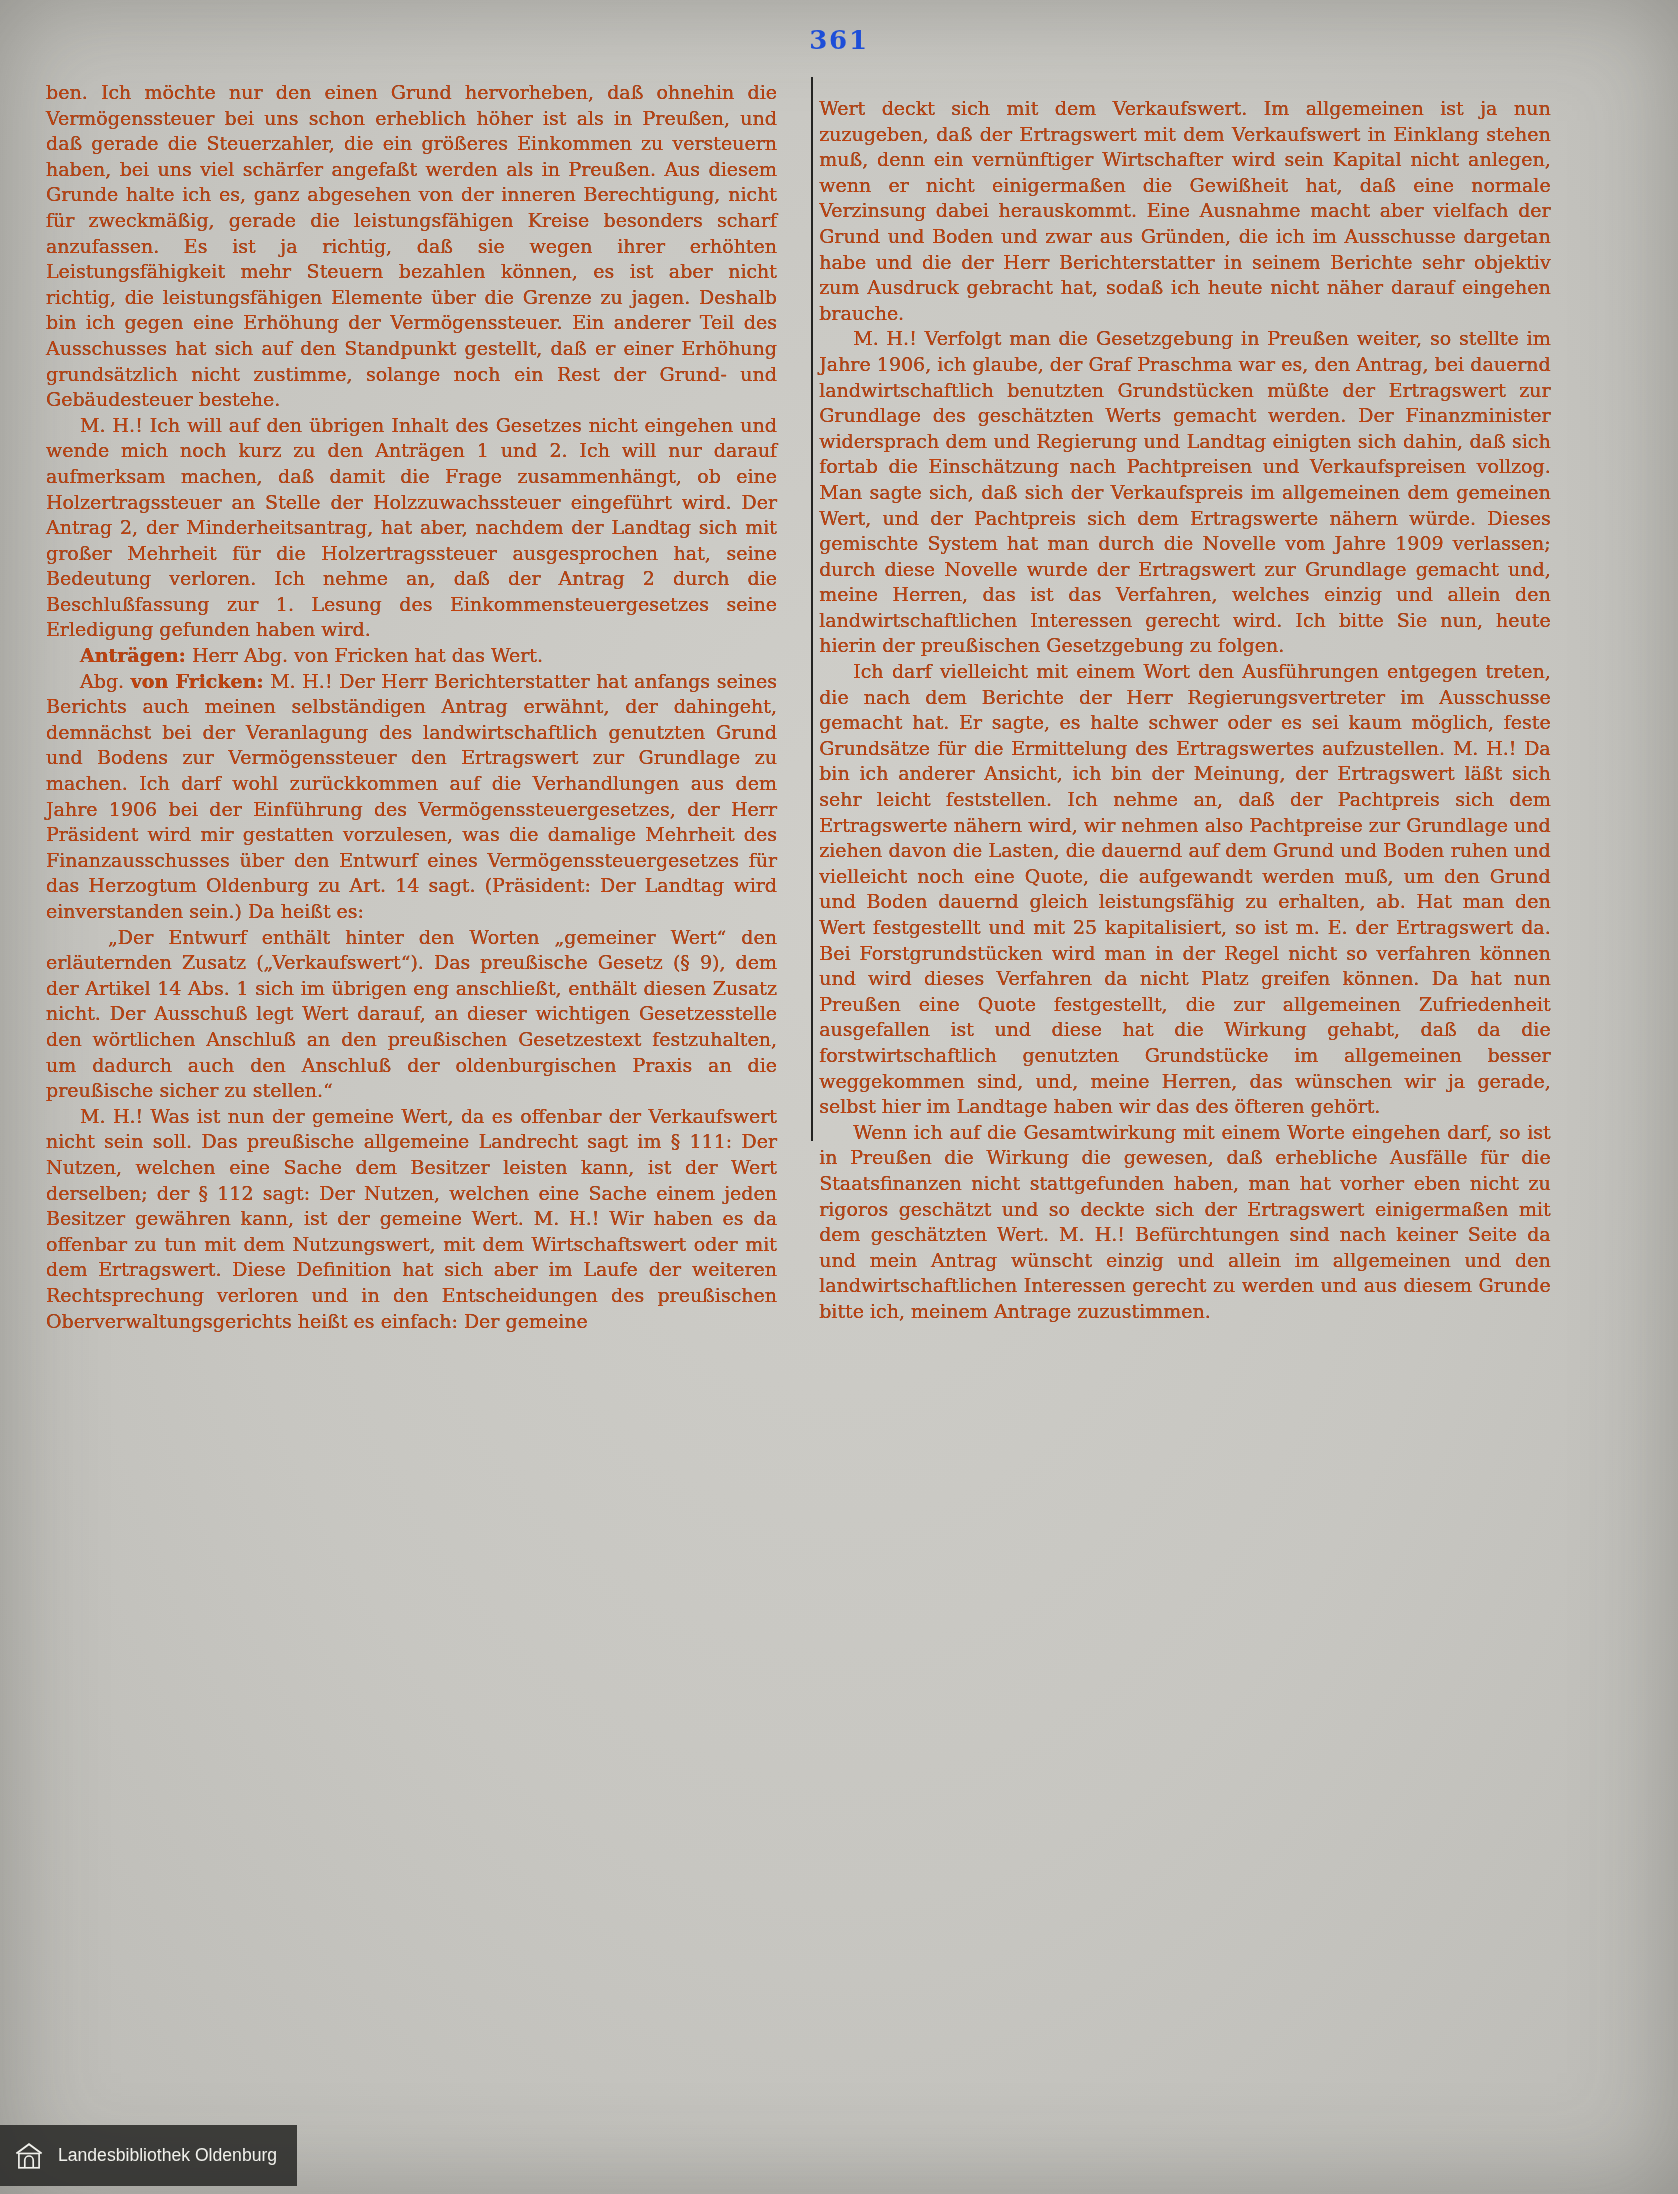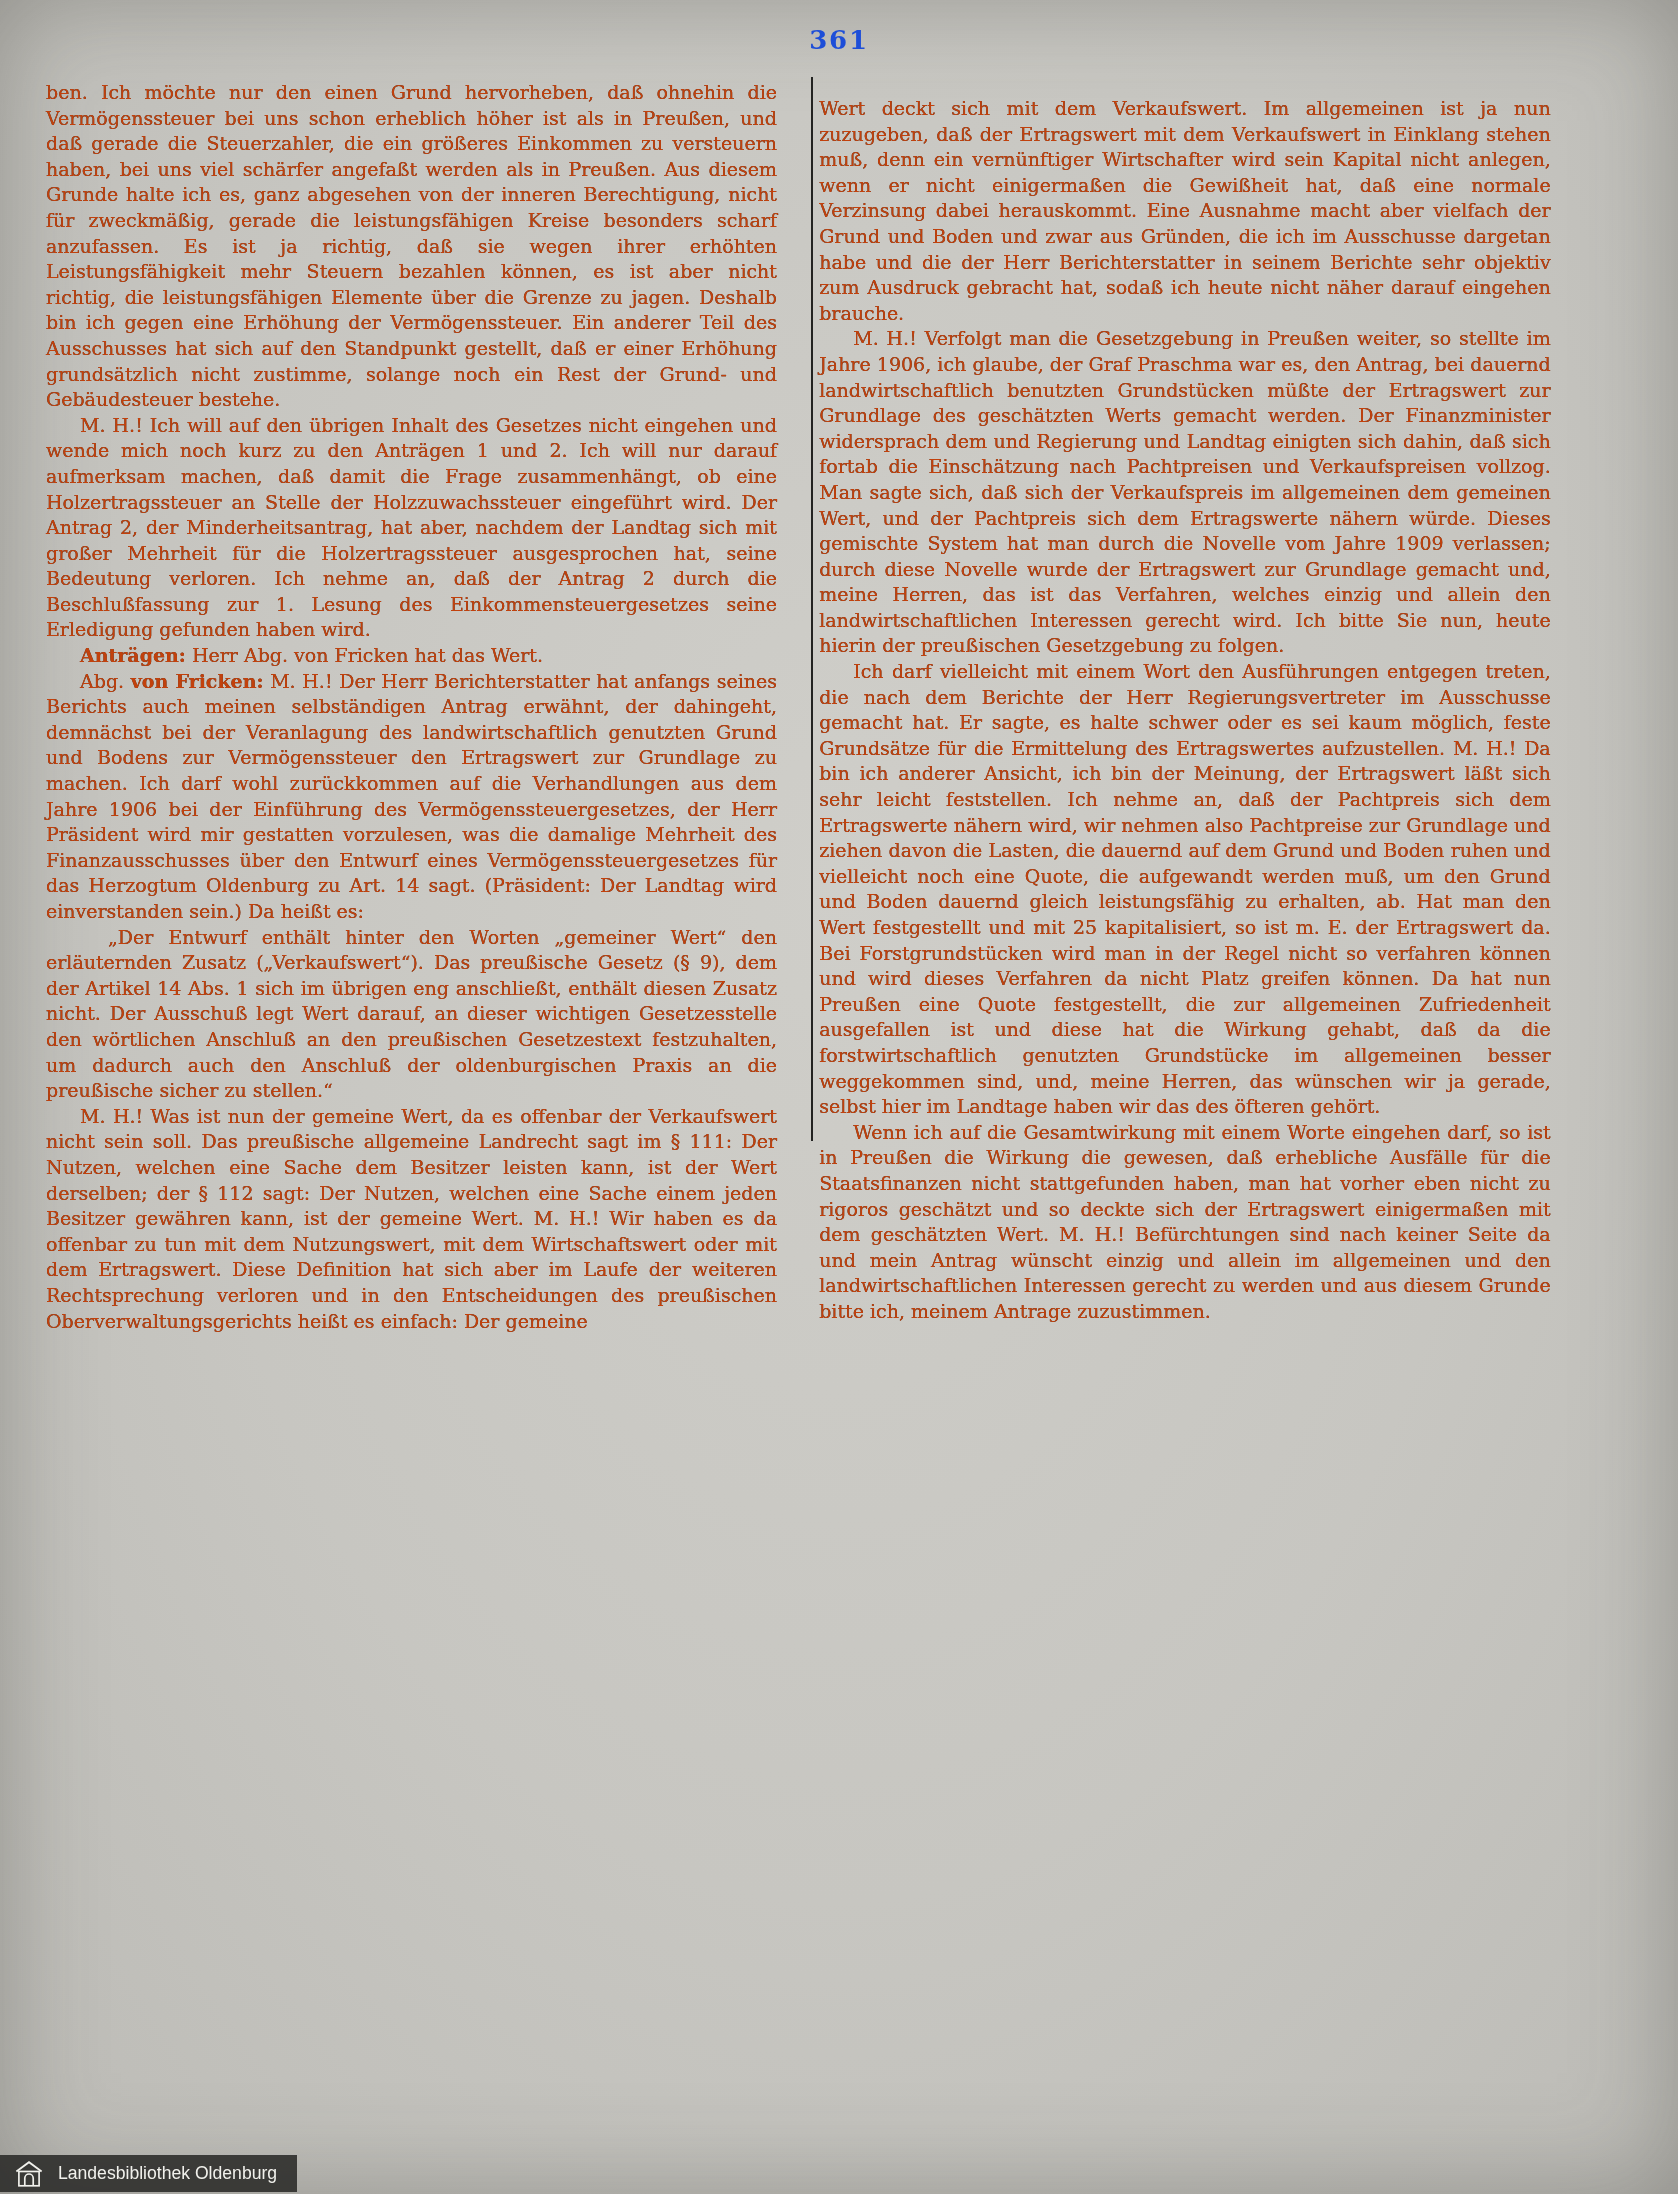--- a/index.html
+++ b/index.html
@@ -56,23 +56,23 @@
     position: absolute;
     top: 77px;
     left: 811px;
     width: 1.7px;
     height: 1064px;
     background: #232321;
   }
   .footer-bar {
     position: absolute;
     left: 0;
-    bottom: 2px;
+    bottom: 8px;
     width: 297px;
-    height: 37px;
+    height: 61px;
     background: rgba(42, 42, 40, 0.88);
     display: flex;
     align-items: center;
     gap: 12.6px;
     padding: 0 13.4px;
     box-sizing: border-box;
   }
   .footer-logo {
     width: 32px;
     height: 32px;

